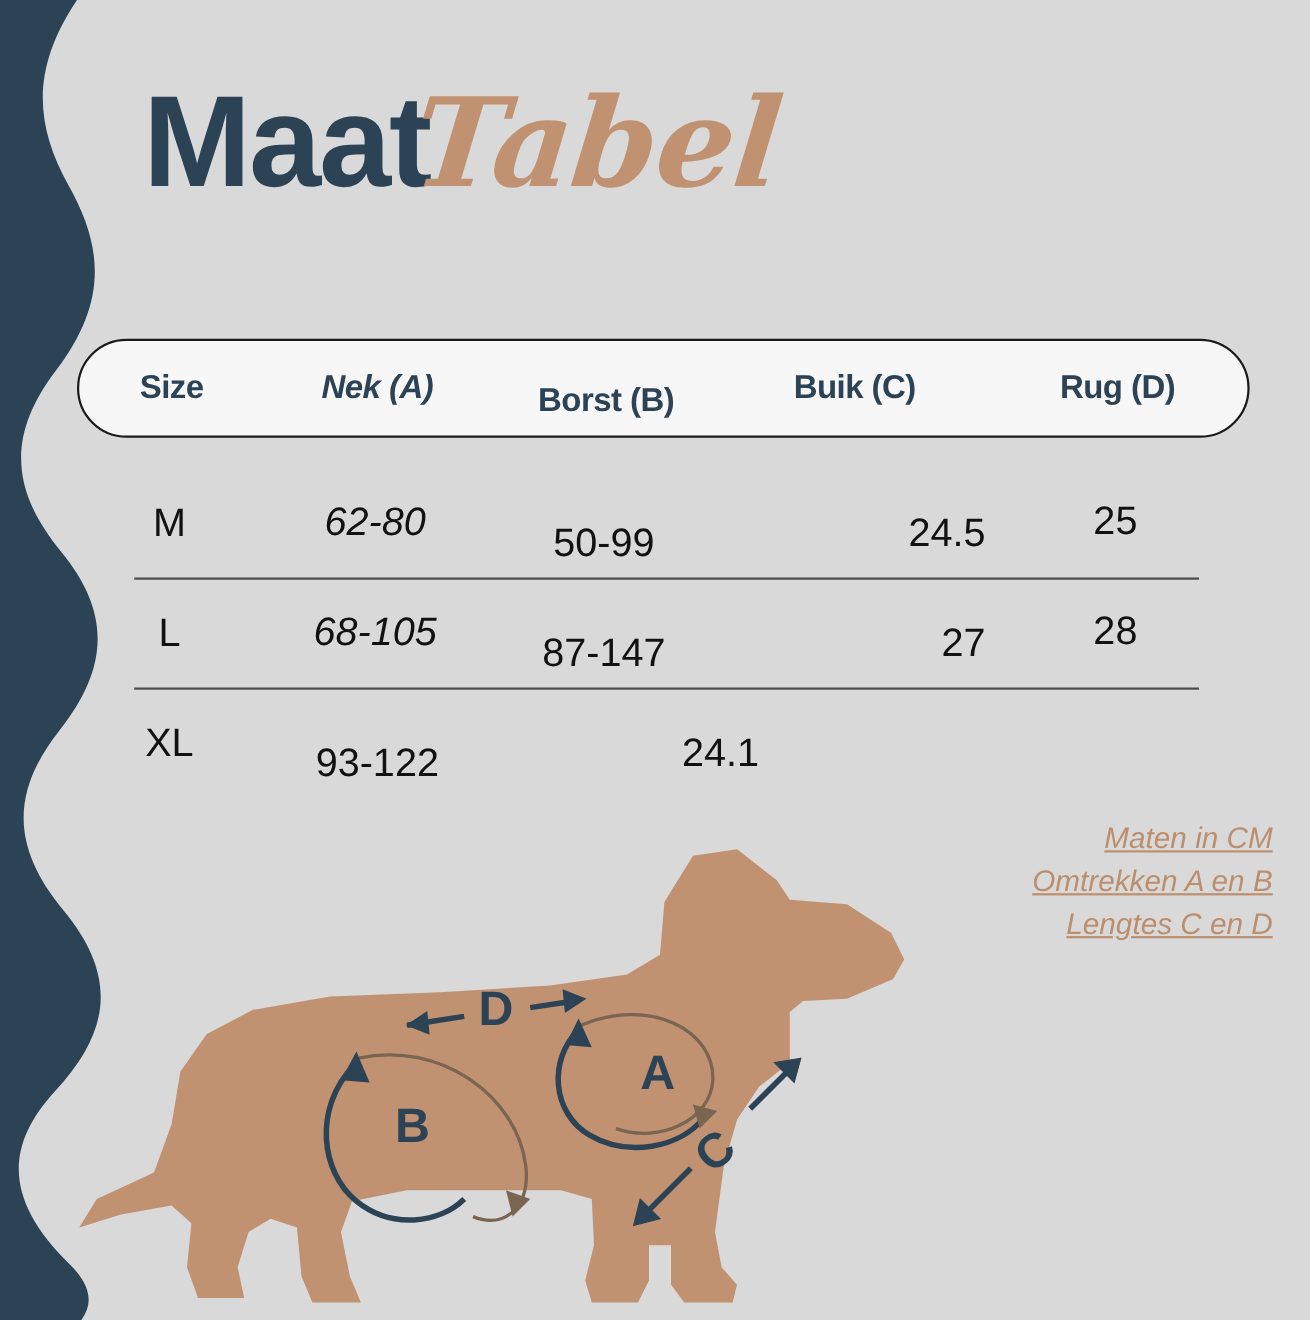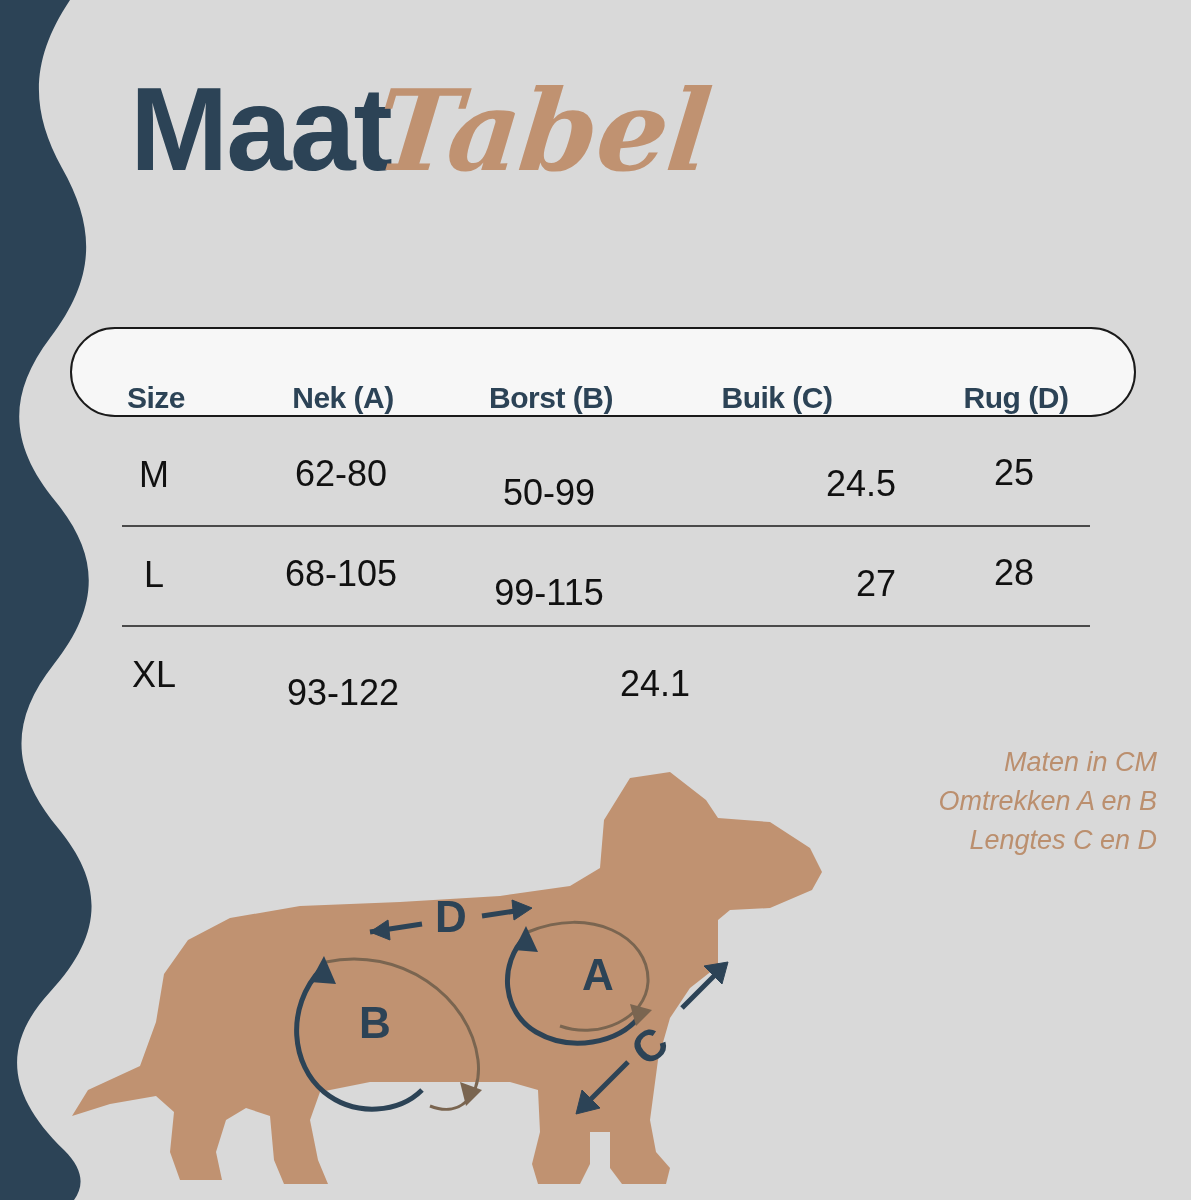--- a/index.html
+++ b/index.html
@@ -45,27 +45,27 @@
     font-weight:bold;
     line-height:1;
     margin-left:-14px;
     transform:skewX(-6deg);
     letter-spacing:-1px;
   }
 
   
   #table-header {
     position:absolute;
-    left:70px; top:327px;
+    left:70px; top:308px;
     width:1066px; height:90px;
     background:#f7f7f7;
     border:2px solid #1a1a1a;
     border-radius:45px;
     display:flex;
-    align-items:flex-end;
+    align-items:center;
   }
   .hcell {
     color:#2c4356;
     font-size:30px;
     font-weight:bold;
     text-align:center;
     letter-spacing:-0.5px;
   }
 
   
@@ -89,21 +89,21 @@
   }
   .cell {
     font-size:36px;
     color:#111111;
     text-align:center;
     font-family:"Liberation Sans", sans-serif;
   }
 
   
   .c0 { width:168px; }
-  .c1 { width:206px; }
+  .c1 { width:206px;font-style:italic; }
   .c2 { width:210px;margin-top:23px; }
   .c3 { width:242px; }
   .c4 { width:236px; }
 
   
   .off0 { transform:translateY(-2px); }
   .off1 { transform:translateY(-3px); }
   .off2 { transform:translateY(4px); }
   .off3 { transform:translateY(7px);text-align:right; }
   .off4 { transform:translateY(-4px); }
@@ -117,20 +117,21 @@
 
   
   #footnotes {
     position:absolute;
     right:34px; bottom:24px;
     text-align:right;
     color:#bb8f6e;
     font-style:italic;
     font-size:27px;
     line-height:1.45;
+    text-decoration:underline;
   }
 </style>
 </head>
 <body>
 
 <div id="page">
 
   <svg id="wave-band" viewBox="0 0 120 1200" preserveAspectRatio="none">
     <path d="M0,0 L70,0
              C 30,60 30,110 62,168
@@ -164,21 +165,21 @@
       <div class="cell c1 off1">62-80</div>
       <div class="cell c2 off2">50-99</div>
       <div class="cell c3 off3">24.5</div>
       <div class="cell c4 off4">25</div>
       <div class="rowline"></div>
     </div>
 
     <div class="trow">
       <div class="cell c0 off0">L</div>
       <div class="cell c1 off1">68-105</div>
-      <div class="cell c2 off2">99-115</div>
+      <div class="cell c2 off2">87-147</div>
       <div class="cell c3 off3">27</div>
       <div class="cell c4 off4">28</div>
       <div class="rowline"></div>
     </div>
 
     <div class="trow">
       <div class="cell c0 off0">XL</div>
       <div class="cell c2 off2">93-122</div>
       <div class="cell c3 off3">24.1</div>
     </div>

